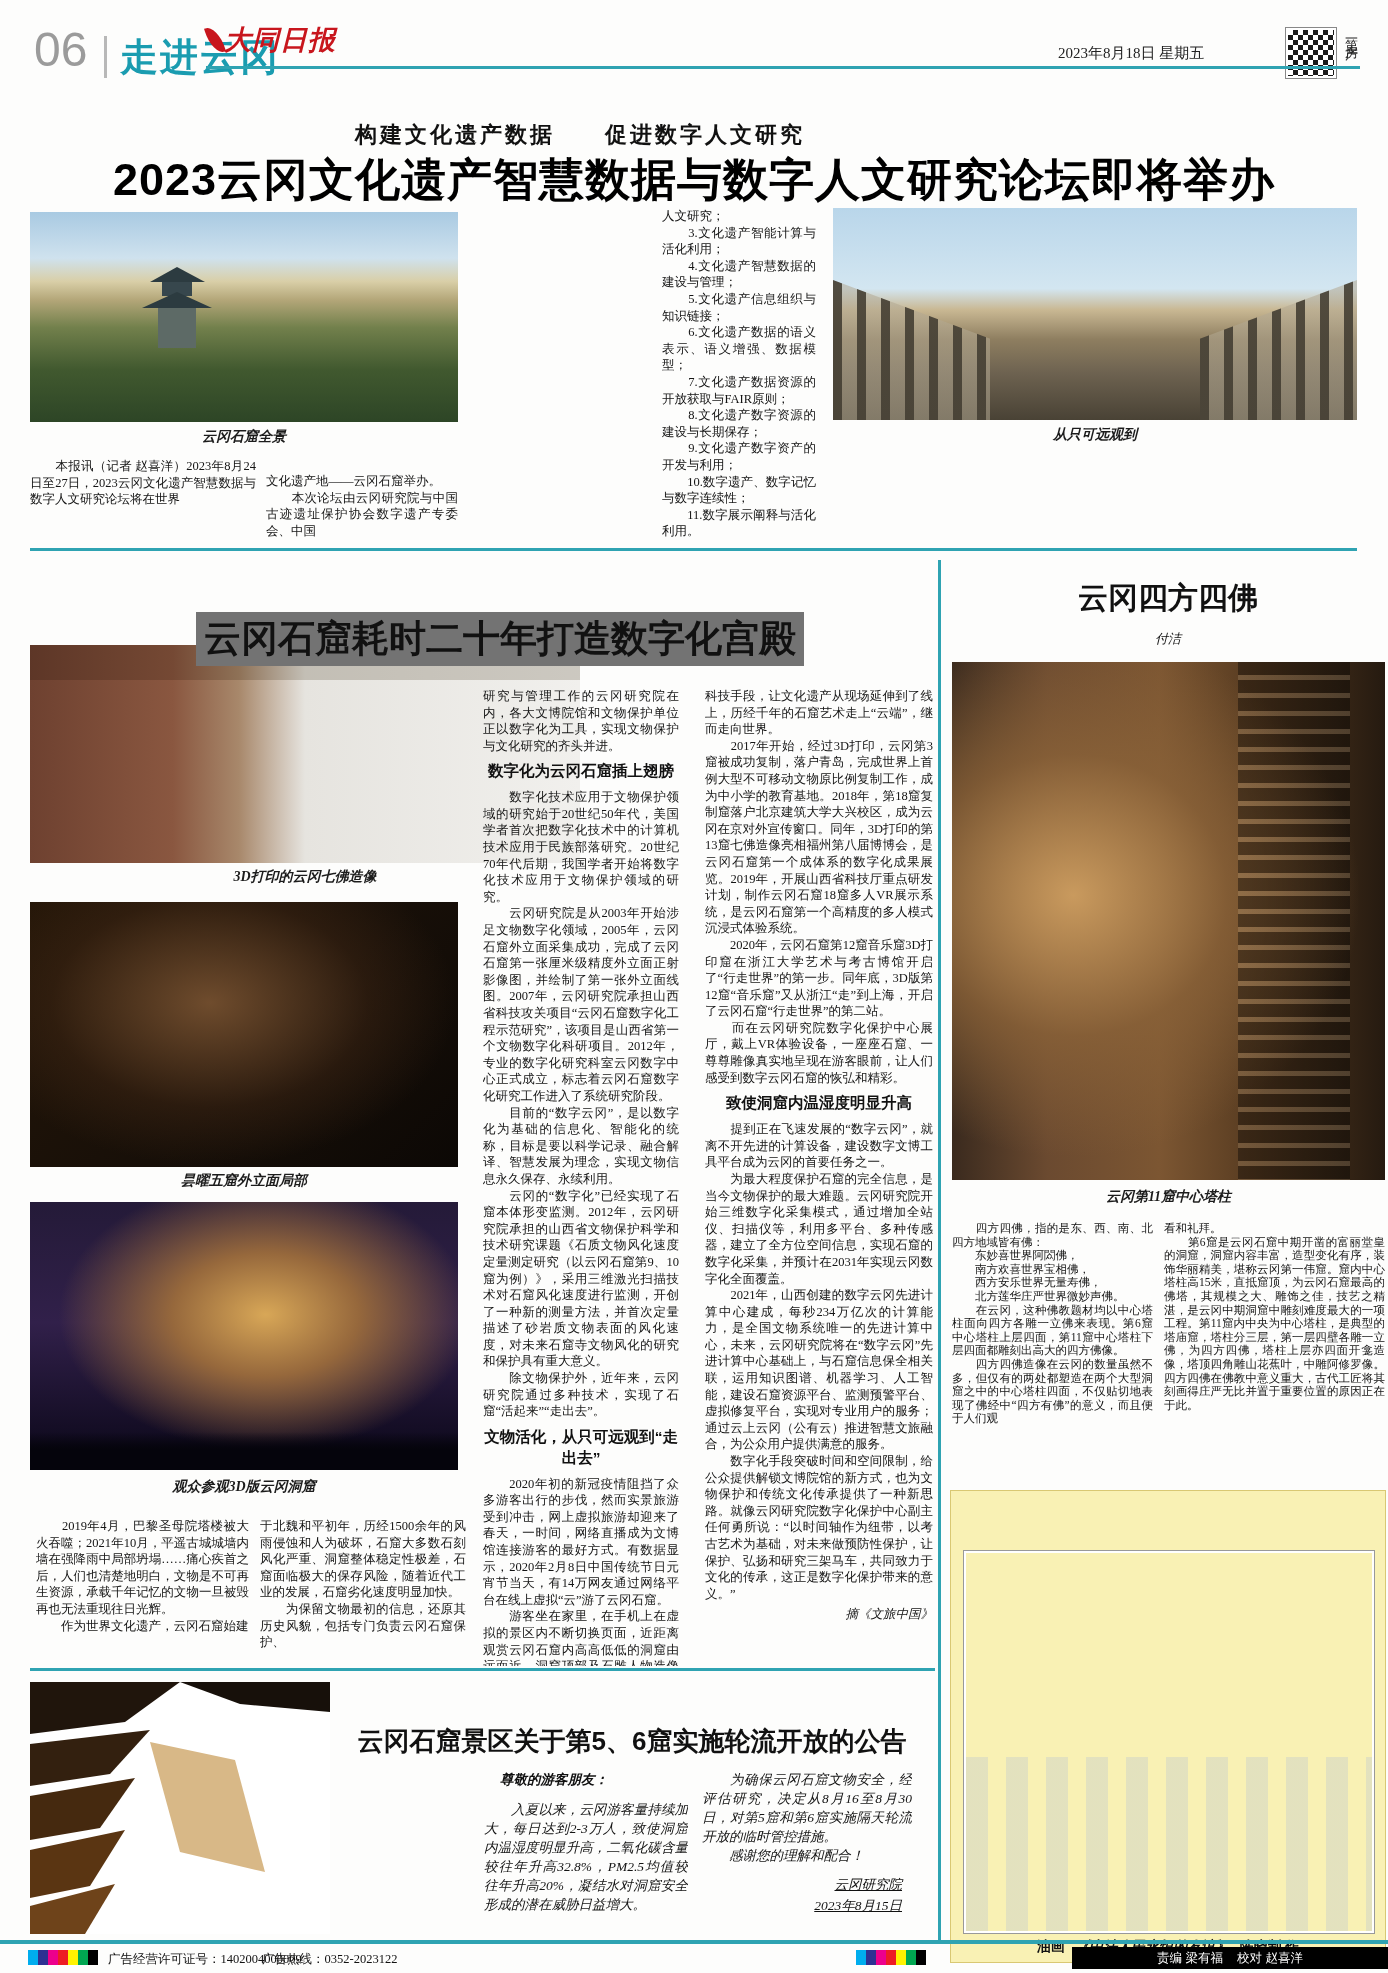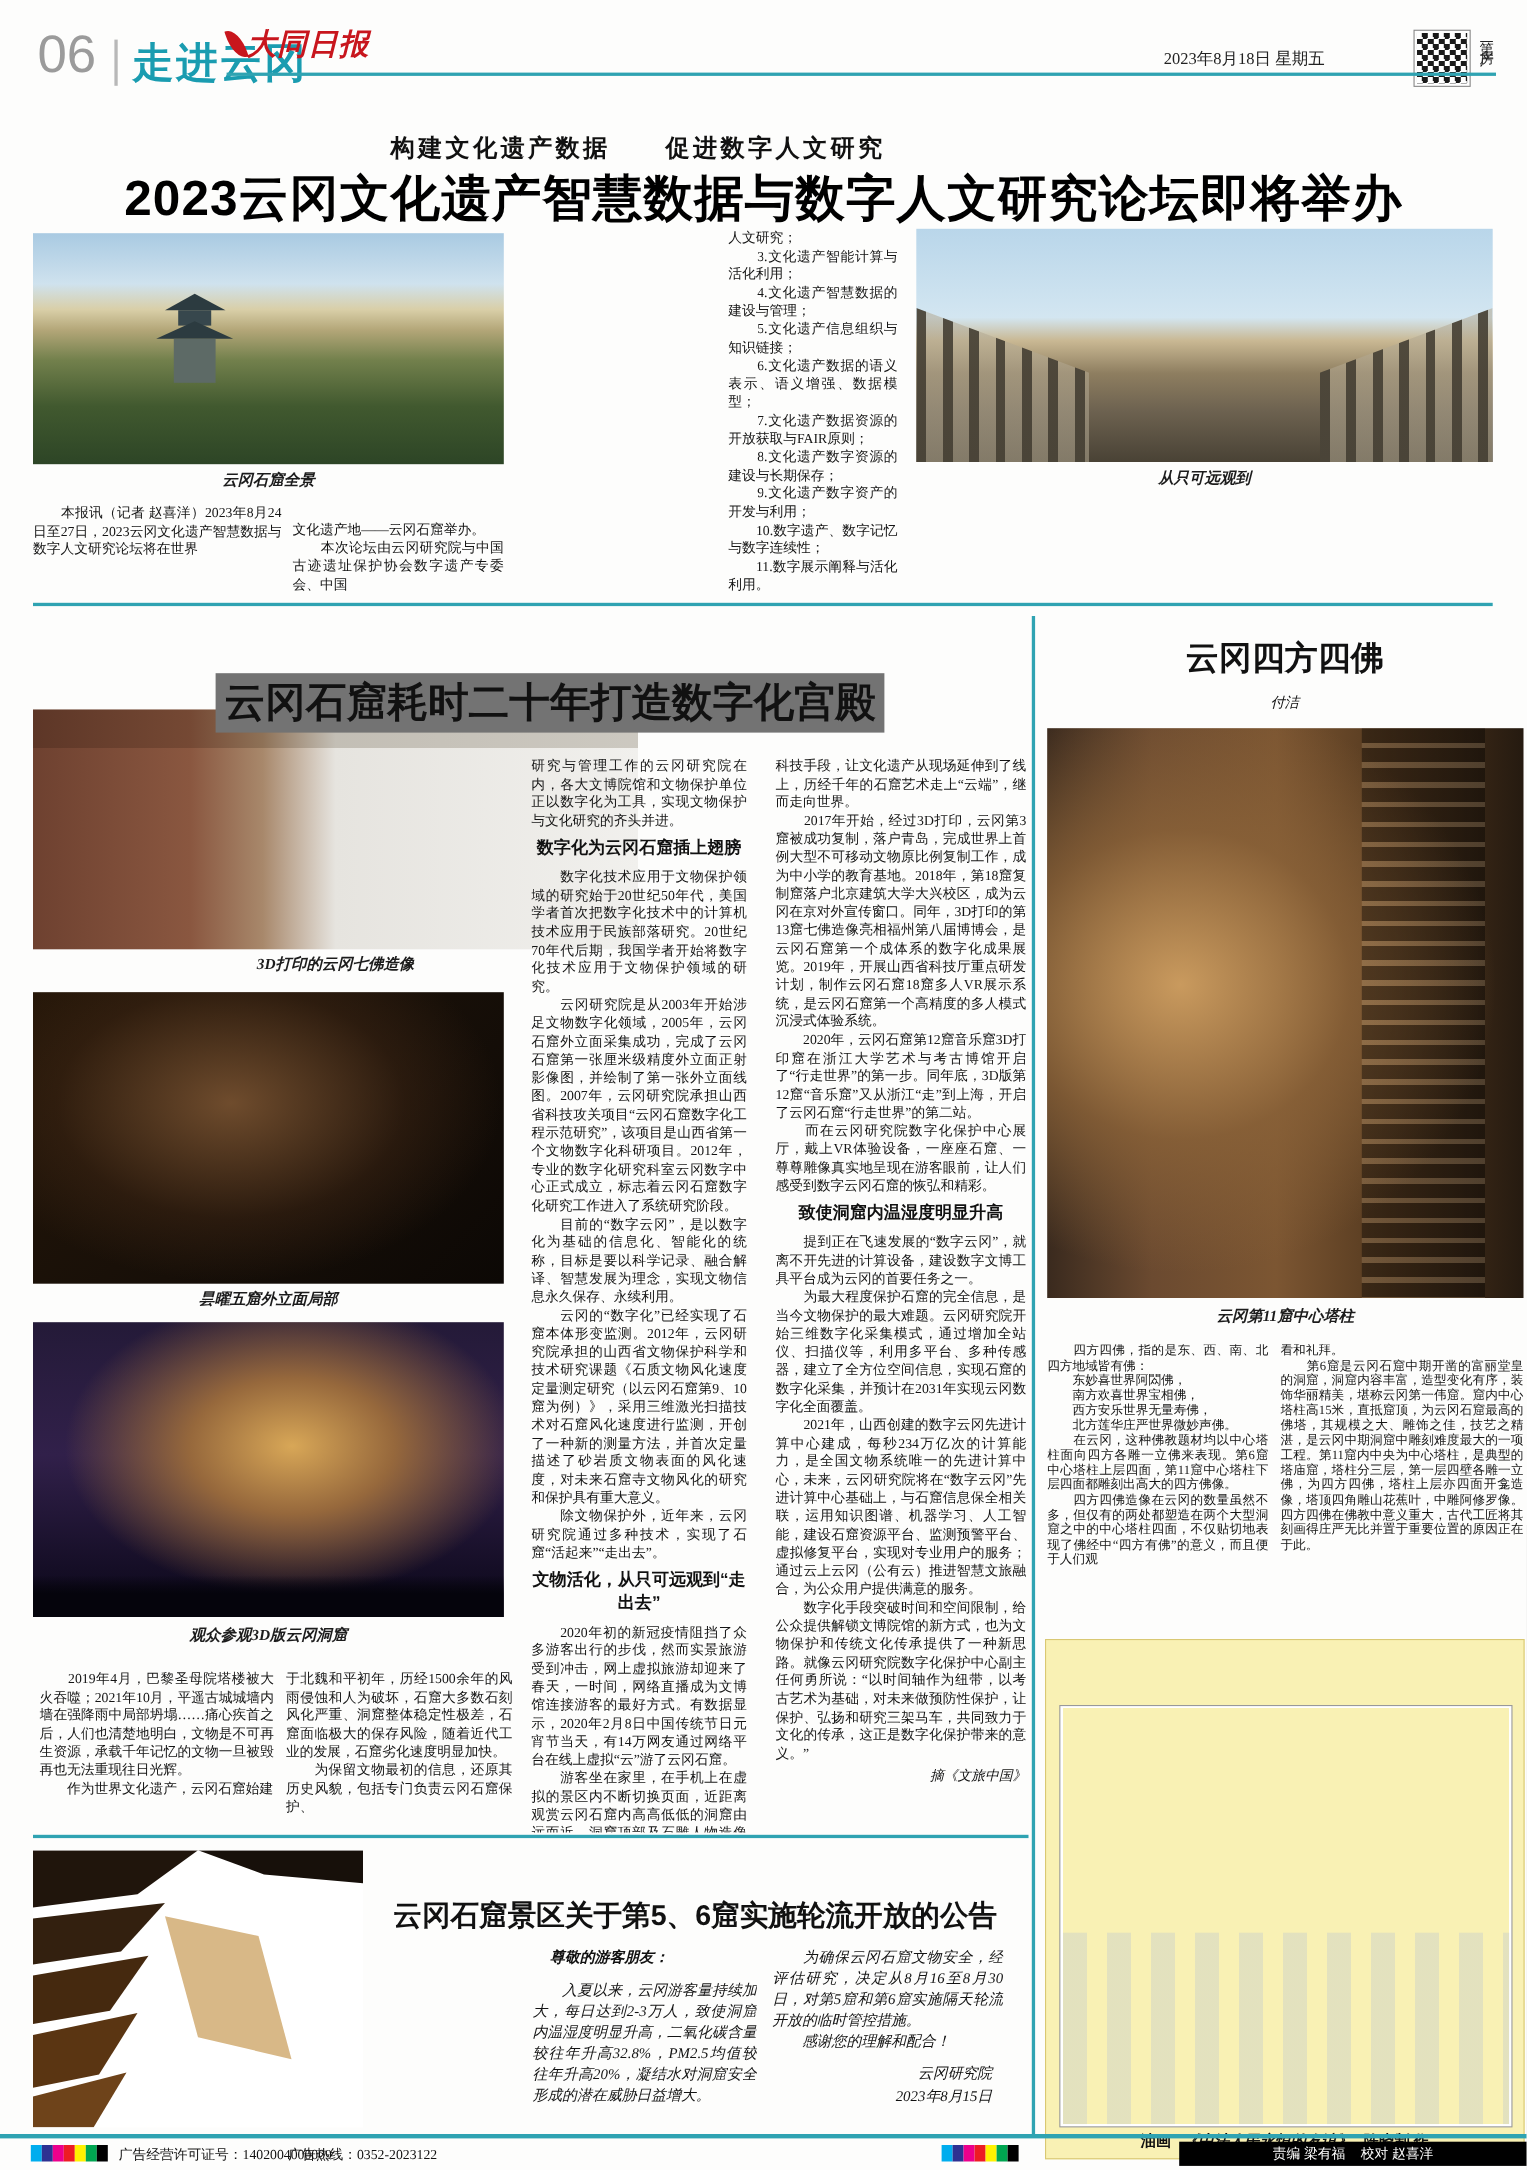--- a/index.html
+++ b/index.html
@@ -58,21 +58,21 @@
   .credit-line { text-align:right; font-style:italic; font-size:12.5px; margin-top:4px; }
 
   
   .sf-headline { left:950px; top:578px; width:436px; text-align:center; font-size:30px; font-weight:900; font-family:"Liberation Sans",sans-serif; }
   .sf-author { left:950px; top:630px; width:436px; text-align:center; font-size:13px; font-style:italic; }
   .sf-text { font-size:11.5px; line-height:13.6px; }
 
   
   .notice-headline { left:330px; top:1724px; width:604px; text-align:center; font-size:26px; font-weight:900; font-family:"Liberation Sans",sans-serif; }
   .kai { font-style:italic; font-size:13.5px; line-height:19px; }
-  .notice-sign { text-align:right; margin-top:10px; padding-right:10px; }
+  .notice-sign { text-align:right; margin-top:10px; padding-right:10px;text-decoration:underline; }
 
   
   .paint-box { left:950px; top:1490px; width:436px; height:473px; background:#f9f1b4; border:1px solid #d9c873; }
   .painting { position:absolute; left:15px; top:62px; width:406px; height:378px; box-shadow:0 0 0 2px #fff, 0 0 0 3px #999;
         background:linear-gradient(180deg,#cdac80 0%,#c09an 0%,#b98f62 26%,#94684a 44%,#40364e 54%,#222a44 72%,#141a2c 100%); }
   .painting::after { content:""; position:absolute; left:0; right:0; bottom:0; height:46%;
         background:repeating-linear-gradient(90deg, rgba(176,190,214,.30) 0 22px, transparent 22px 40px); }
   .paint-caption { position:absolute; left:0; bottom:6px; width:100%; text-align:center; font-size:14px; font-weight:bold; }
   .paint-caption .t { font-style:italic; }
 

